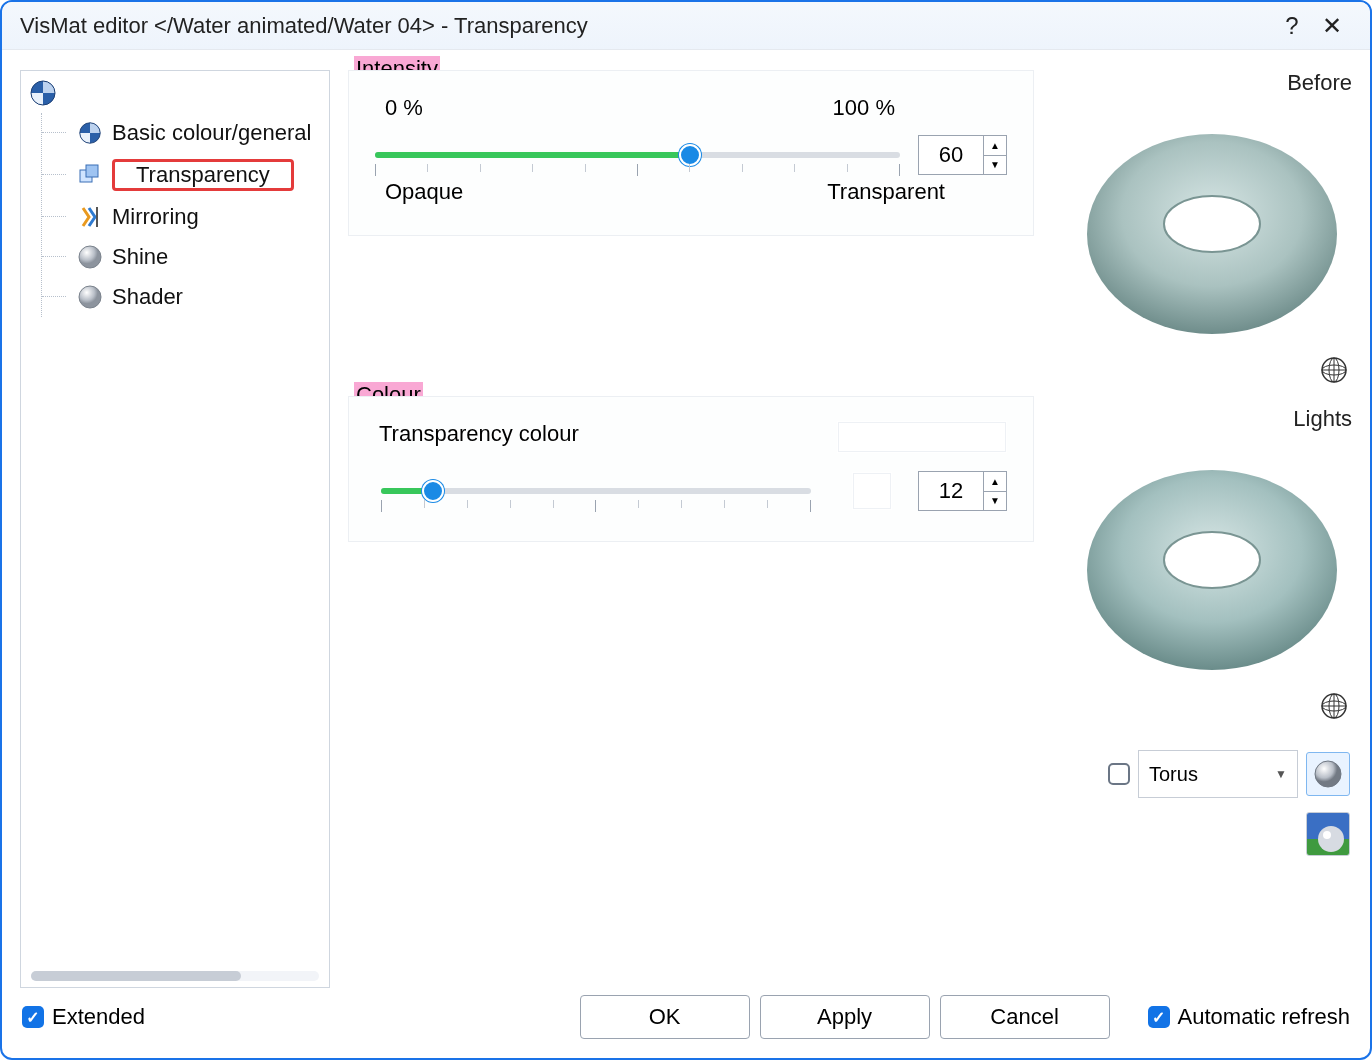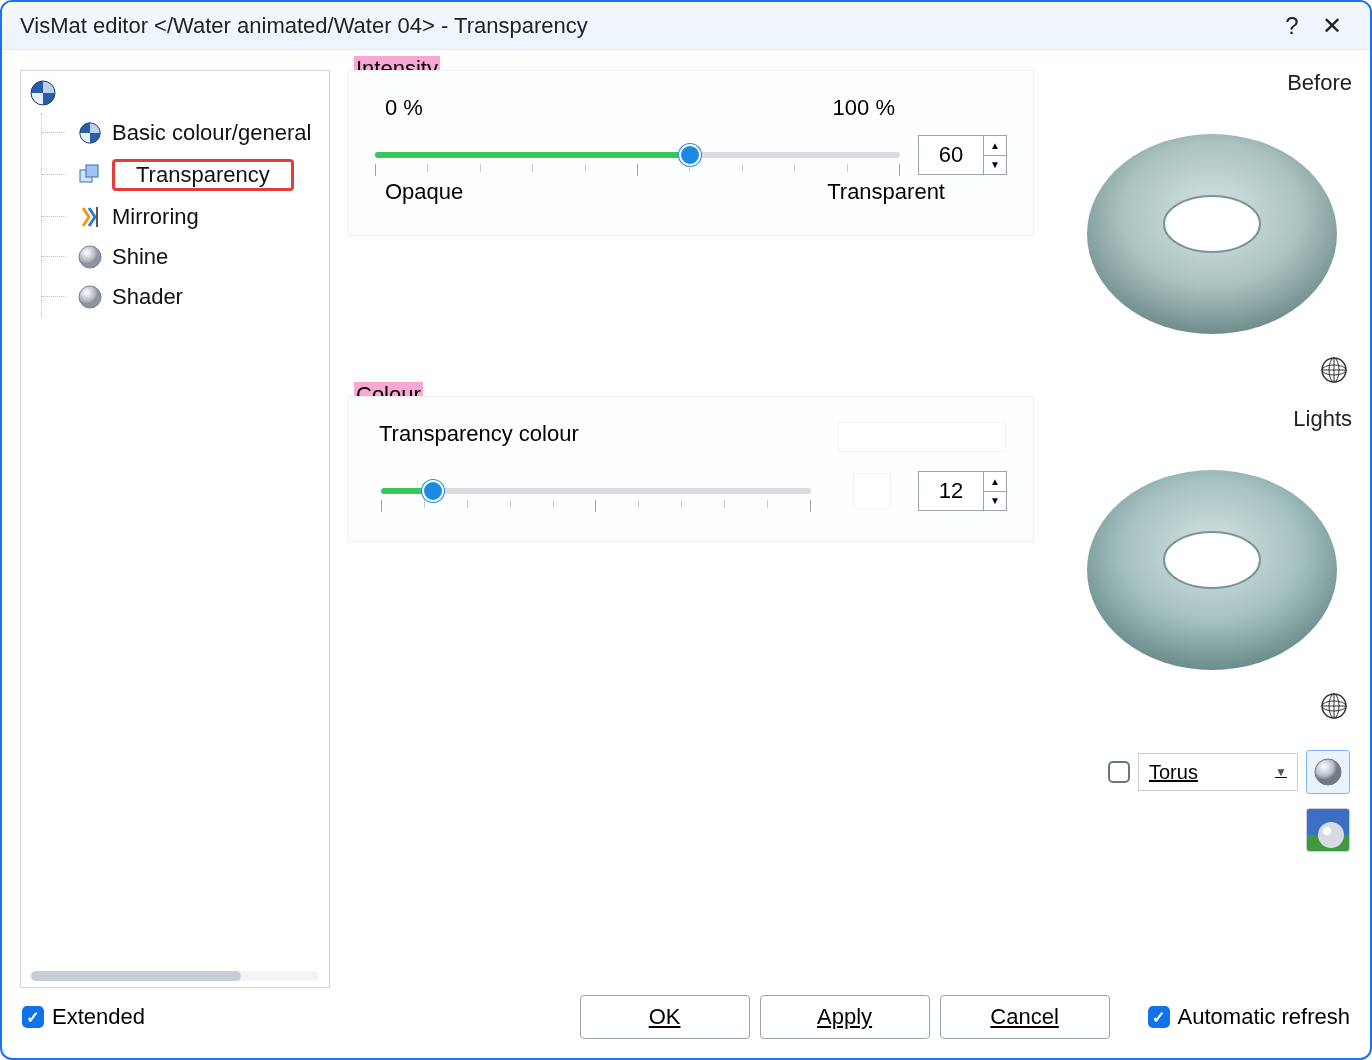--- a/index.html
+++ b/index.html
@@ -86,32 +86,32 @@
   .colour-row2 { display:flex; align-items:center; font-size:22px; gap:14px; margin-left:6px; margin-bottom:10px;}
   .colour-swatch-cyan { width:40px; height:36px; background:#e6fffc; border:1px solid #e6fffc; }
   .colour-preview-box { width:40px; height:38px; background:#fff; border:1px solid #fff; box-shadow: inset 0 0 0 1px #eef1f5; margin-right:6px;}
   
   .right-panel { width:300px; display:flex; flex-direction:column; align-items:flex-end; gap:8px; }
   .preview-label { font-size:22px; color:#222; }
   .torus-svg { width:280px; height:250px; }
   .globe-row { align-self:flex-end; margin-right:4px; margin-top:-6px; }
   .shape-controls { display:flex; align-items:center; gap:8px; margin-top:18px; width:100%; justify-content:flex-end; padding-right:2px;}
   .checkbox-empty { width:22px; height:22px; border:2px solid #6b7685; border-radius:5px; background:#fff;}
-  .shape-select { width:160px; height:38px; border:1px solid #c7cdd6; background:#fff; display:flex; align-items:center; padding:0 10px; font-size:20px; justify-content:space-between;text-decoration:underline;}
+  .shape-select { width:160px; height:48px; border:1px solid #c7cdd6; background:#fff; display:flex; align-items:center; padding:0 10px; font-size:20px; justify-content:space-between;}
   .mini-sphere-btn { width:44px; height:44px; border:1px solid #7fb7f0; background:#e9f3ff; display:flex; align-items:center; justify-content:center; border-radius:3px;}
   .mini-scene-btn { width:44px; height:44px; border:1px solid #c7cdd6; overflow:hidden; border-radius:3px; margin-top:6px;}
   
   .footer {
     height:70px; display:flex; align-items:center; padding:0 20px 12px 20px; gap:18px;
   }
   .chk { display:flex; align-items:center; gap:8px; font-size:22px; }
   .chk .box { width:22px; height:22px; border-radius:5px; background:#1273e6; display:flex; align-items:center; justify-content:center; color:#fff; font-size:16px; font-weight:bold;}
   .footer .spacer { flex:1; }
   .btn { width:170px; height:44px; border:1px solid #9aa3b0; background:#fff; font-size:22px; display:flex; align-items:center; justify-content:center; border-radius:4px;}
-  .footer-buttons { display:flex; gap:10px;text-decoration:underline; }
+  .footer-buttons { display:flex; gap:10px; }
 </style>
 </head>
 <body>
 
 <div class="window">
 
   <div class="titlebar">
     <span>VisMat editor   &lt;/Water animated/Water 04&gt;  - Transparency</span>
     <span class="spacer"></span>
     <span class="tb-btn">?</span>

